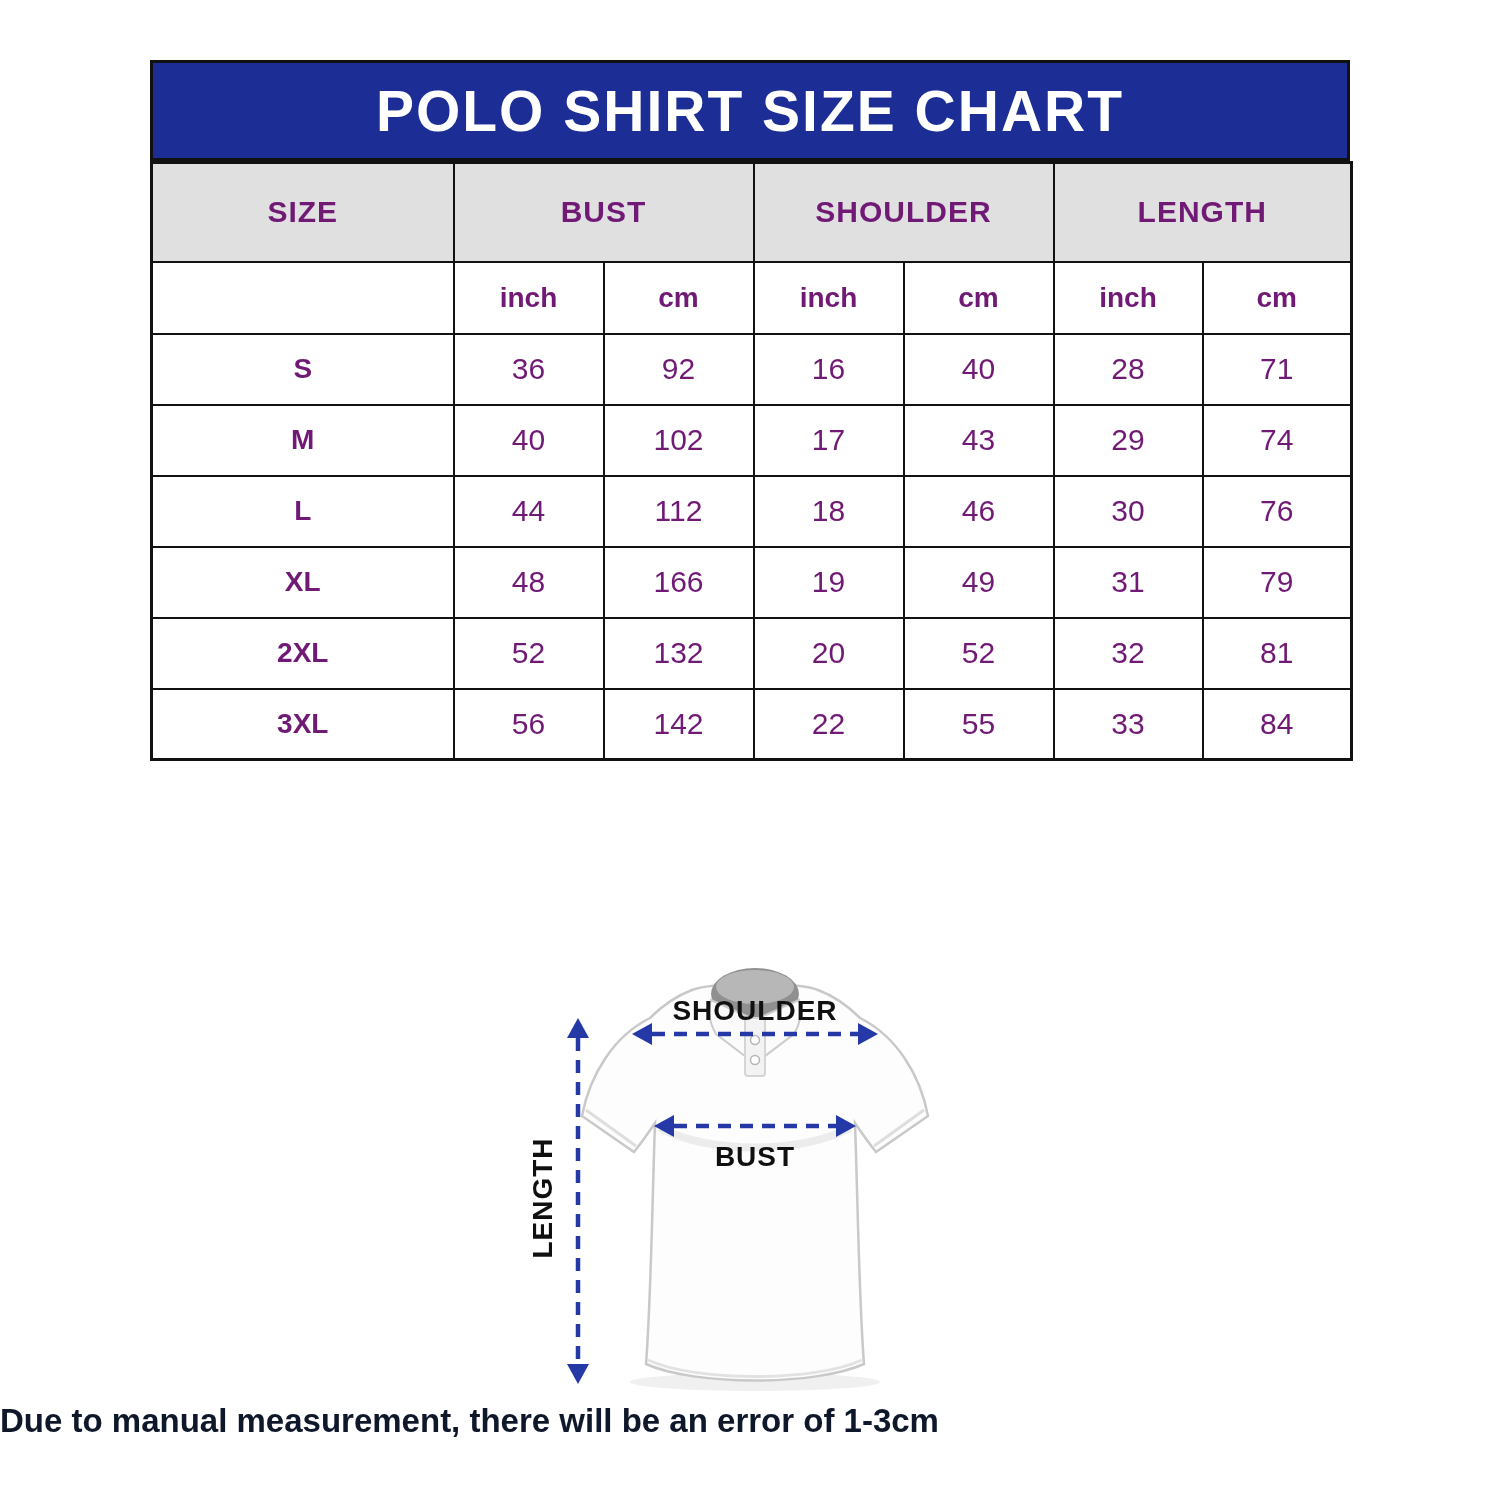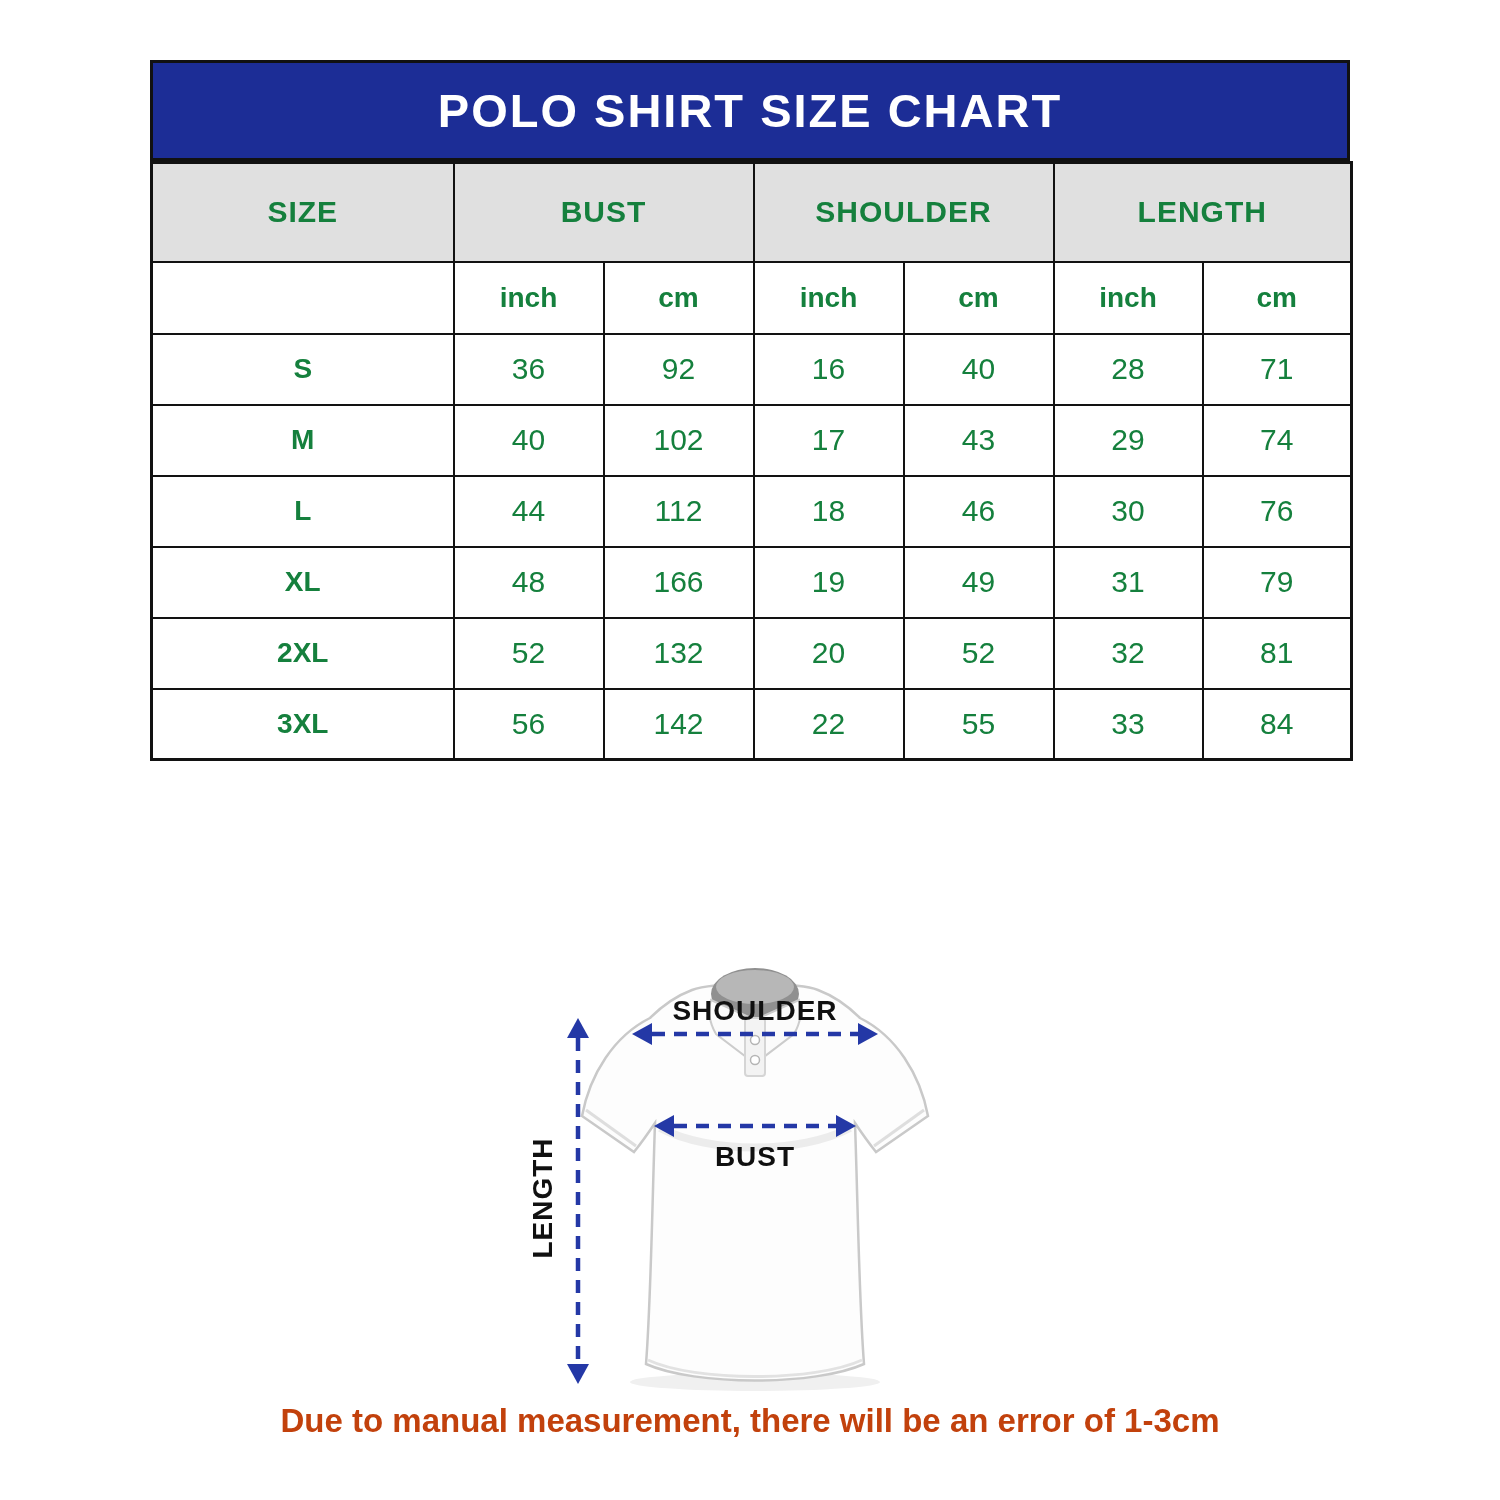--- a/index.html
+++ b/index.html
@@ -8,46 +8,46 @@
   .sheet {
     position:relative; width:1500px; height:1500px; background:#ffffff; overflow:hidden;
   }
   
   .title-bar {
     position:absolute; left:150px; top:60px; width:1200px; height:101px;
     background:#1c2d96; border:3px solid #111111;
     display:flex; align-items:center; justify-content:center;
   }
   .title-bar span {
-    color:#ffffff; font-weight:bold; font-size:47px; letter-spacing:2px; white-space:nowrap;
+    color:#ffffff; font-weight:bold; font-size:57px; letter-spacing:2px; white-space:nowrap;
   }
   
   table.size-table {
     position:absolute; left:150px; top:161px; width:1200px;
     border-collapse:collapse; table-layout:fixed;
-    border:3px solid #121212; color:#15803d;
+    border:3px solid #121212; color:#701a75;
   }
   table.size-table th, table.size-table td {
     border:2px solid #121212; text-align:center; vertical-align:middle; overflow:hidden;
   }
   tr.col-header-row { height:99px; }
   tr.col-header-row th { background:#e0e0e0; font-size:30px; font-weight:bold; letter-spacing:1px; }
   tr.units-row { height:72px; }
   tr.units-row td { background:#ffffff; font-size:28px; font-weight:bold; }
   tr.data-row { height:71px; }
   td.size-cell { font-size:28px; font-weight:bold; }
   td.value-cell { font-size:30px; font-weight:400;margin-left:16px; }
   
   .diagram { position:absolute; left:480px; top:960px; width:560px; height:440px; }
   .diagram svg { width:100%; height:100%; display:block; }
   .diagram text { font-family:"Liberation Sans","DejaVu Sans",sans-serif; font-weight:bold; fill:#101010; }
   
   .note {
     position:absolute; left:0; top:1402px; width:100%;
-    text-align:center; font-size:33px; font-weight:bold; color:#c2410c; white-space:nowrap;
+    font-size:33px; font-weight:bold; color:#0f172a; white-space:nowrap;
   }
 </style>
 </head>
 <body>
 
 <div class="sheet">
 
   <div class="title-bar">
     <span>POLO SHIRT SIZE CHART</span>
   </div>

